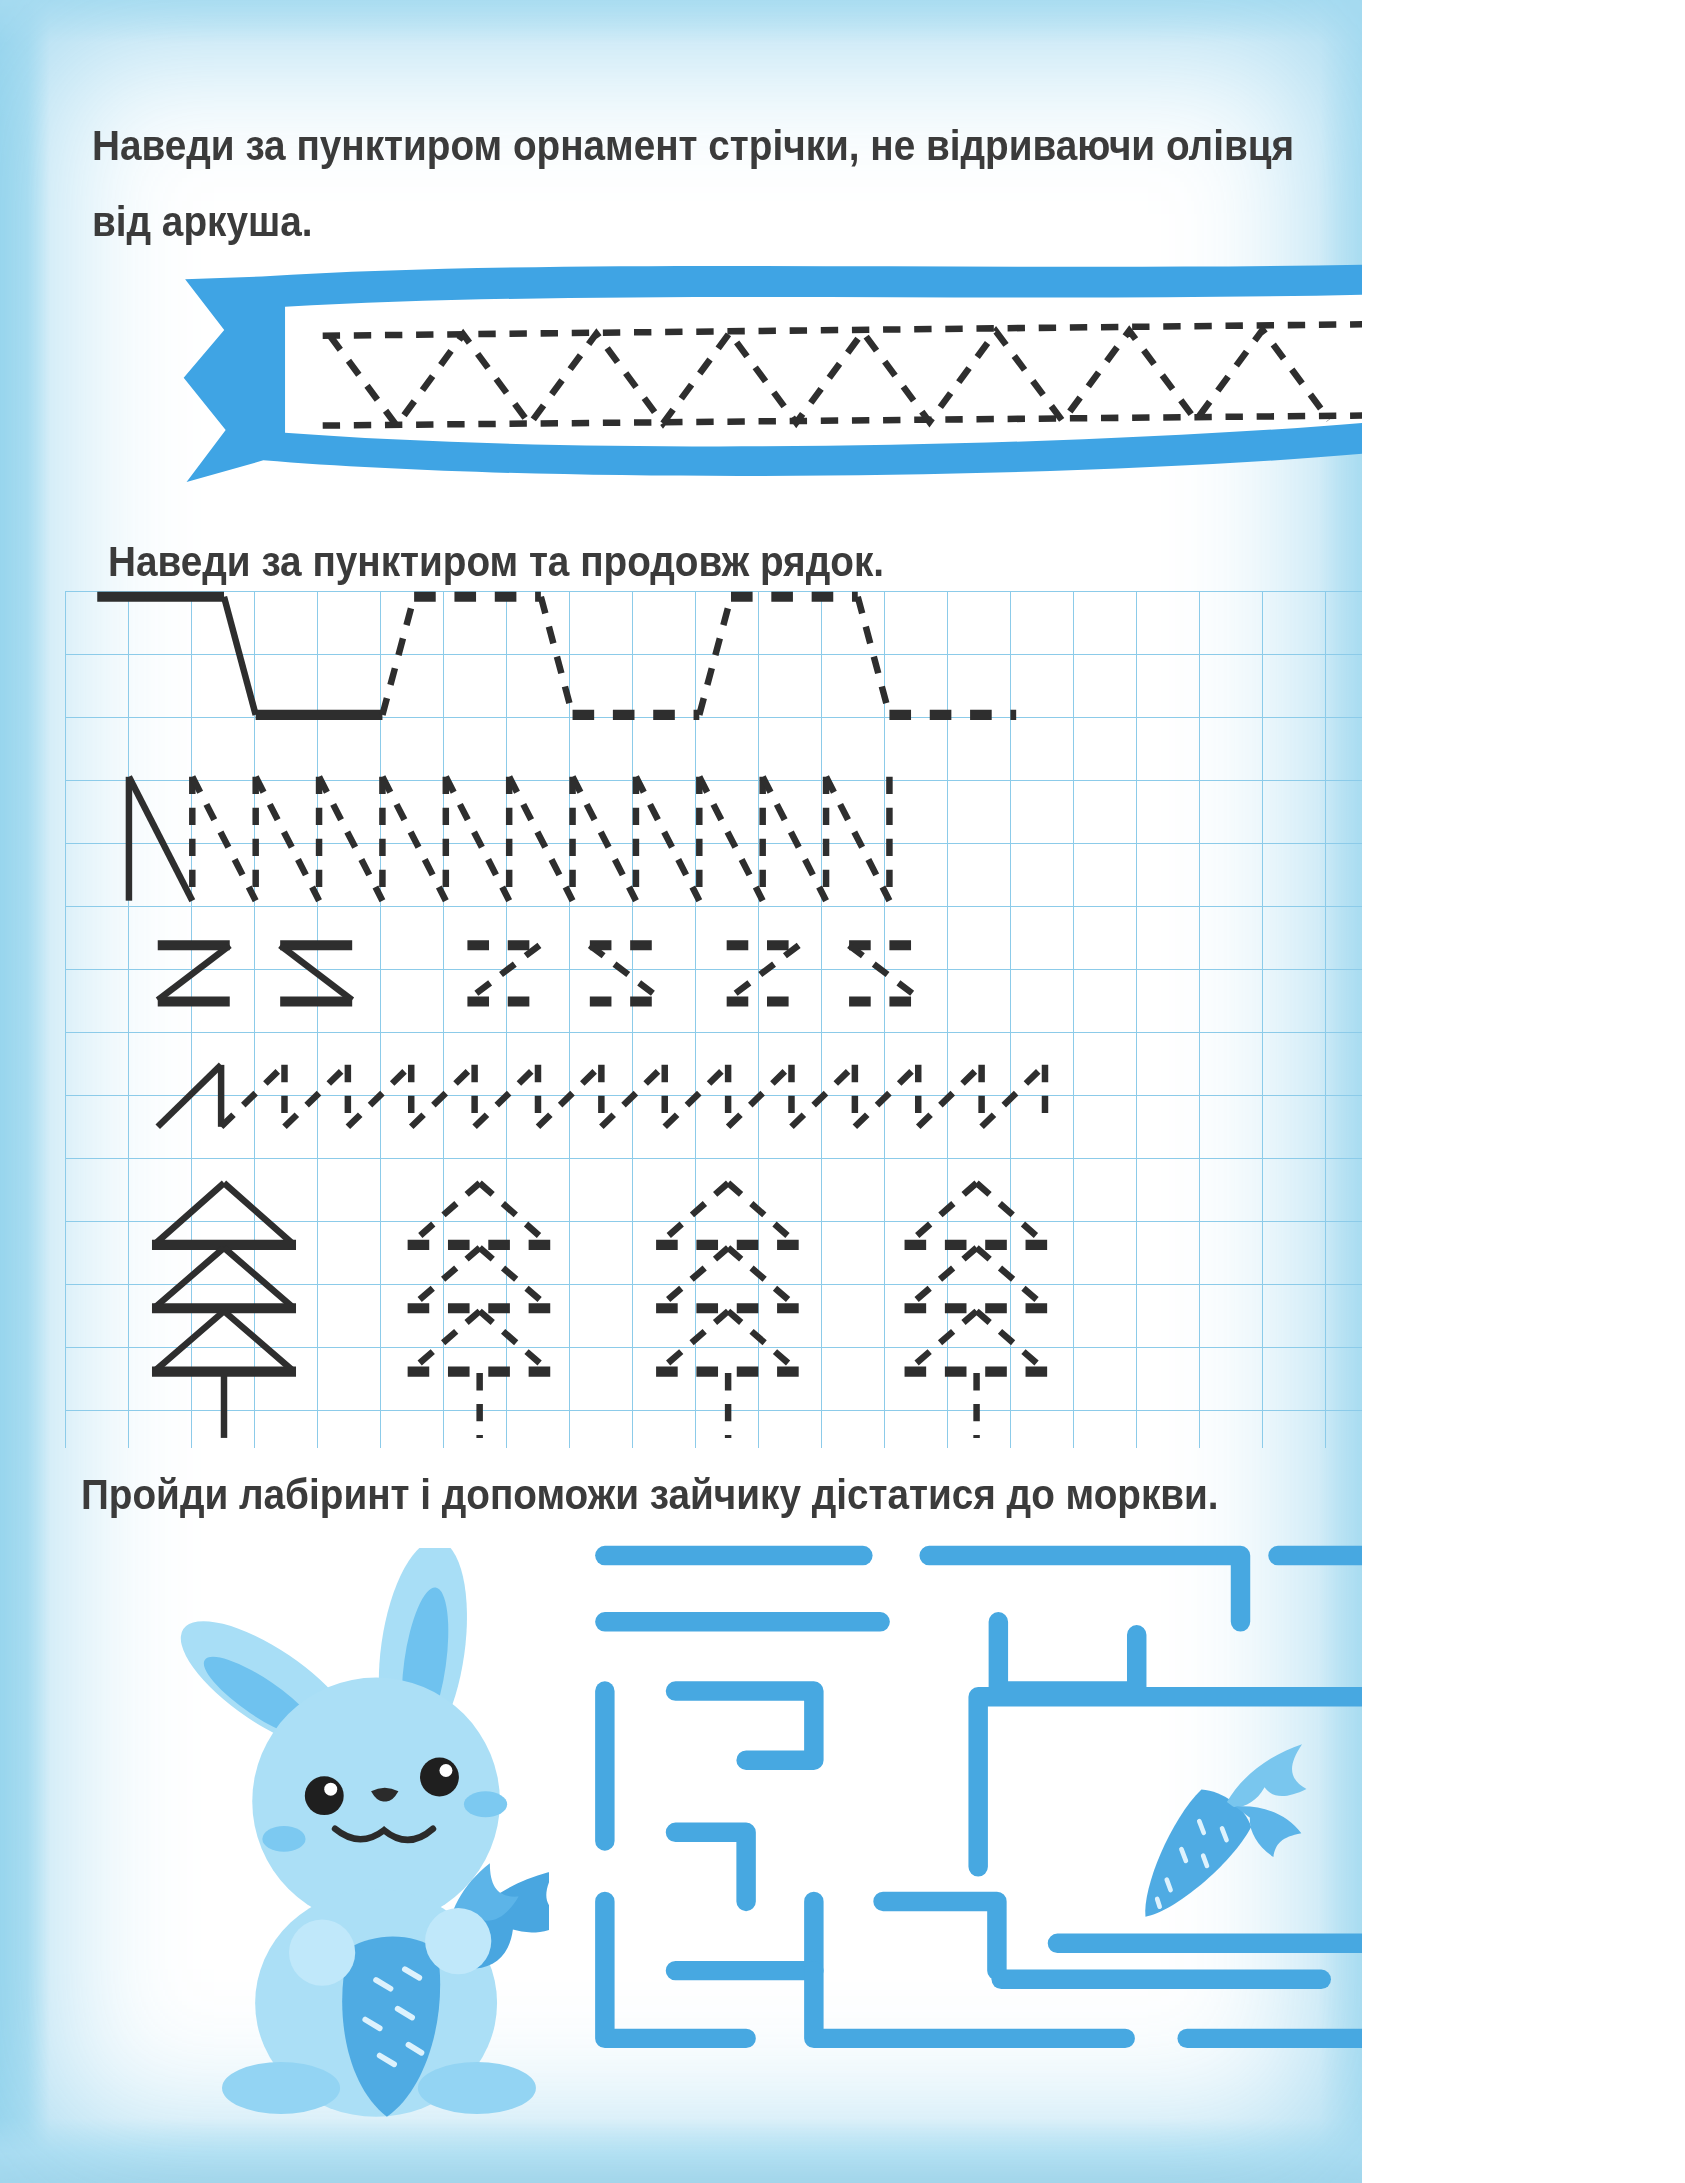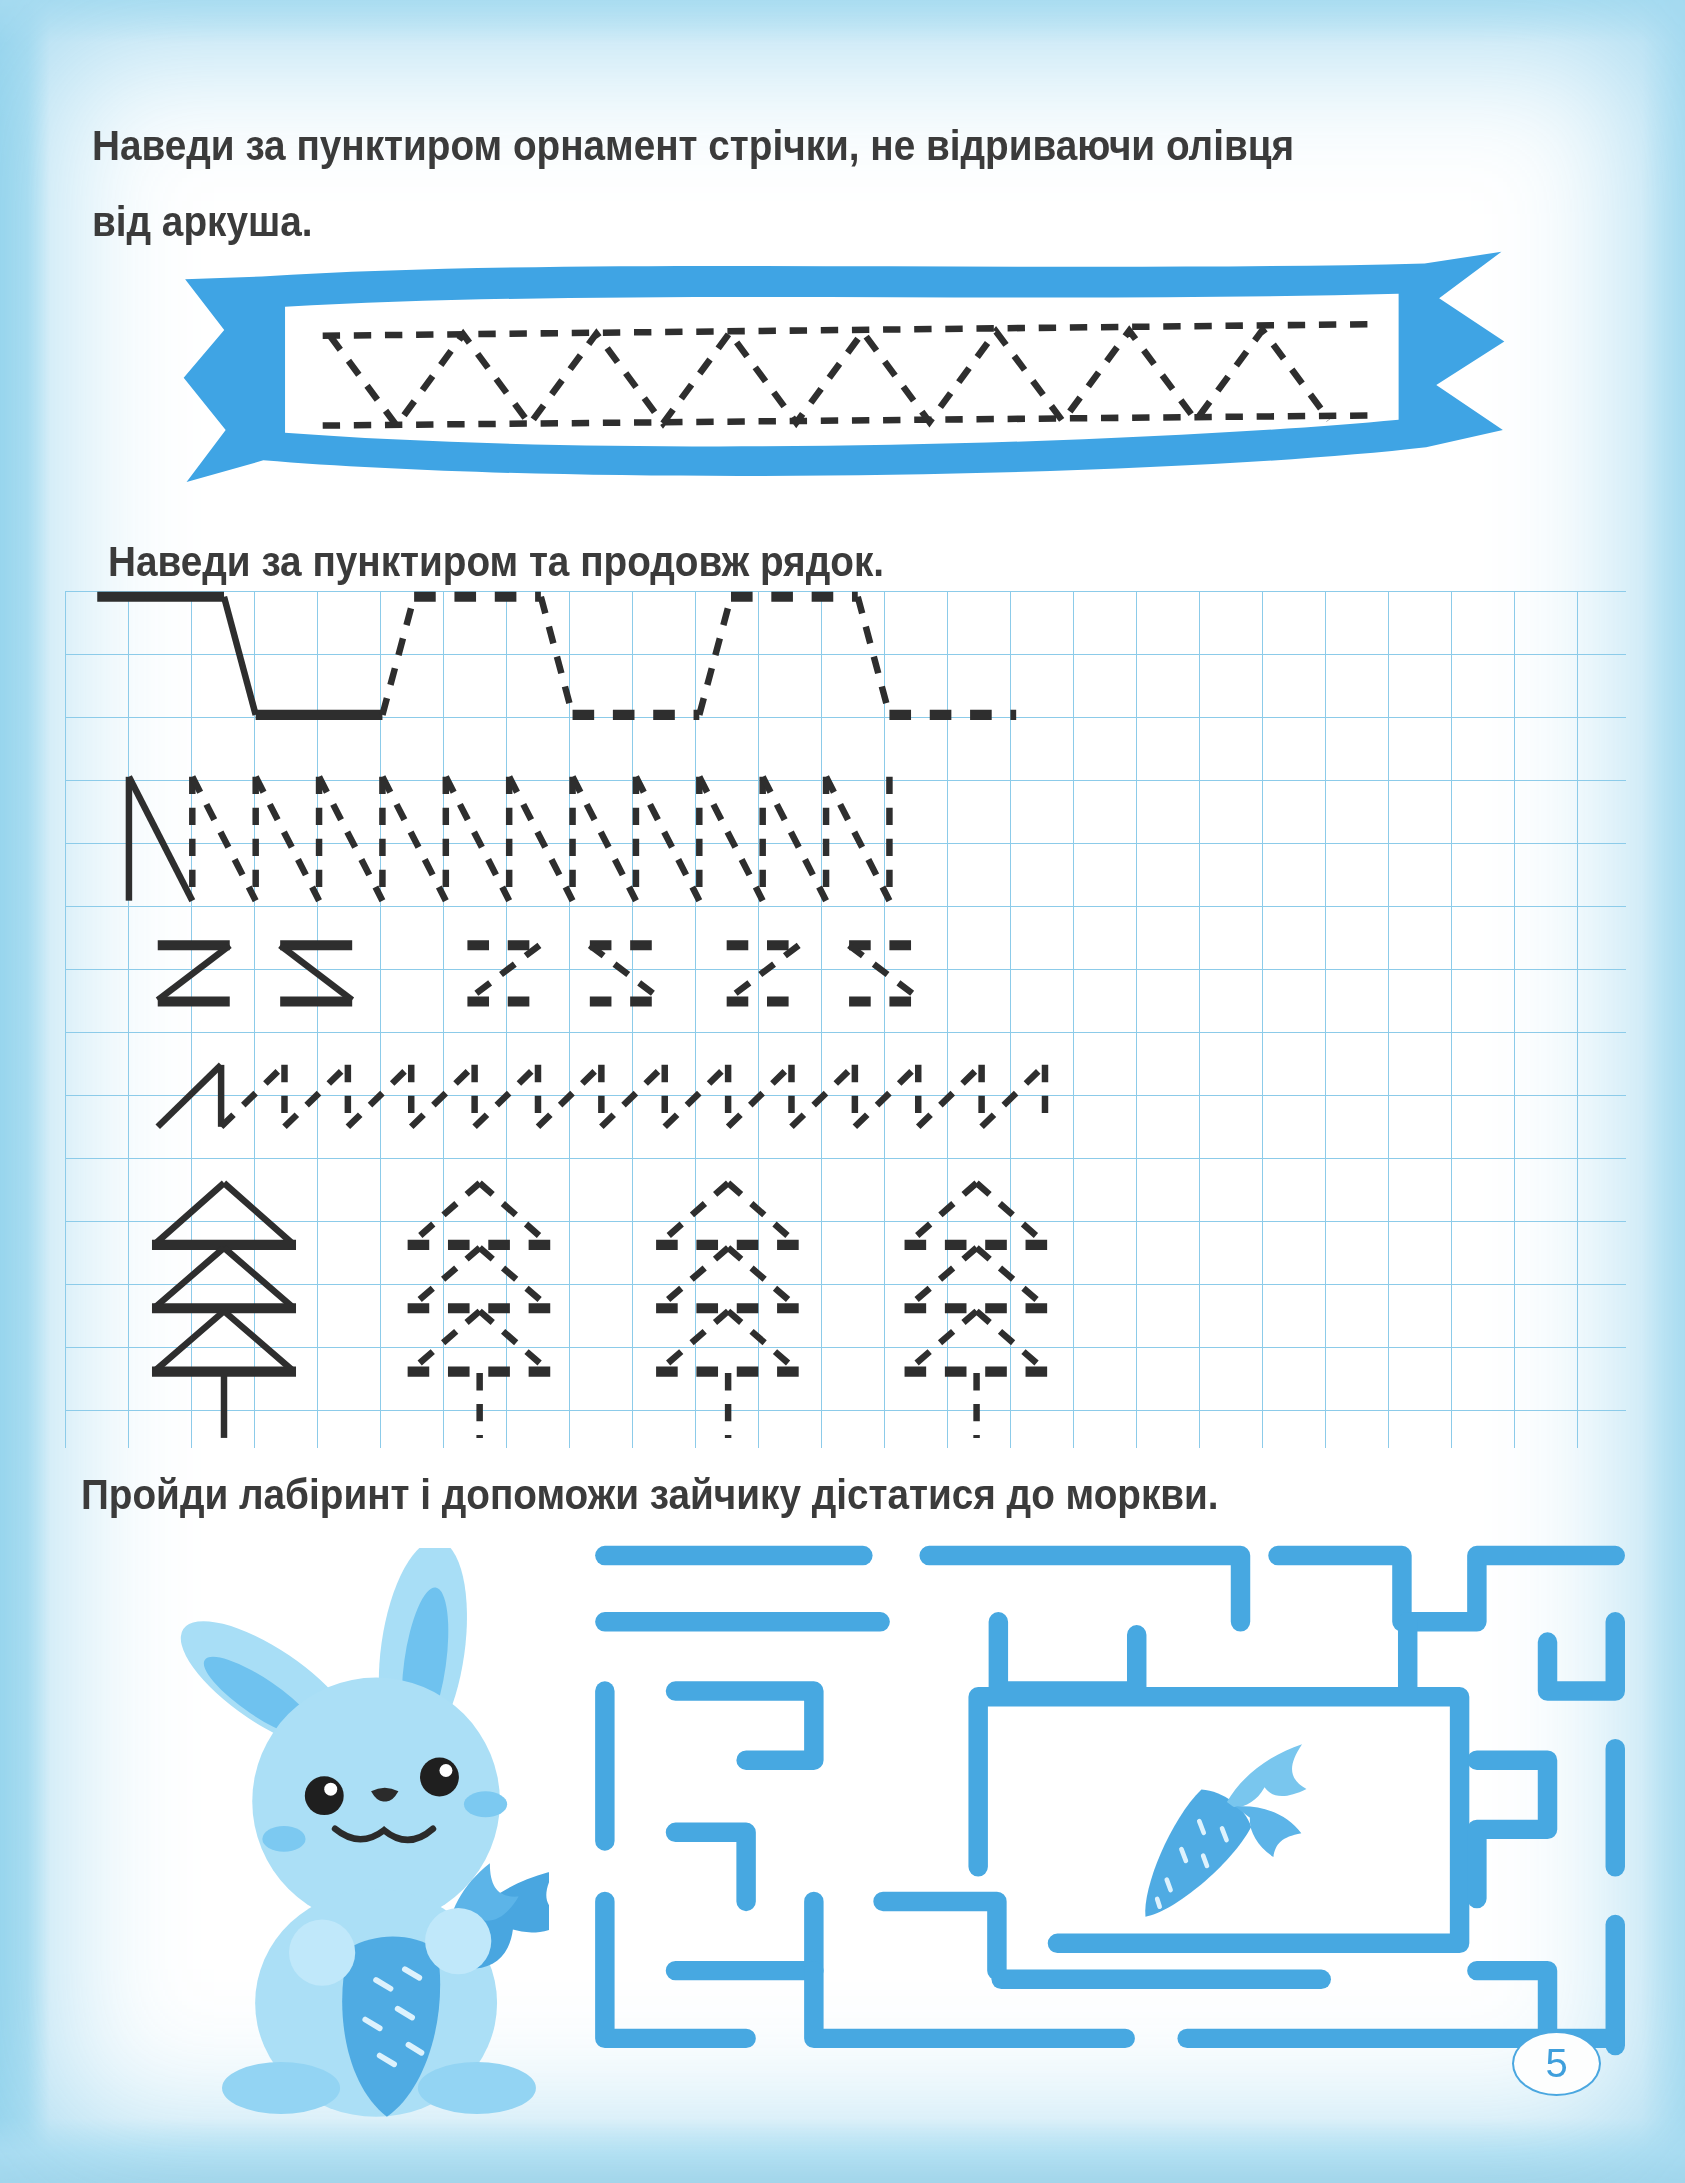--- a/index.html
+++ b/index.html
@@ -1,17 +1,17 @@
 <!DOCTYPE html>
 <html style="font-size:11.5px"><head>
 <meta charset="utf-8">
 <style>
   html,body{margin:0;padding:0;}
   #screen{
-    position:relative; width:1685px; height:2183px; overflow:hidden;
+    position:relative; width:1362px; height:2183px; overflow:hidden;
     background:#ffffff; font-family:"Liberation Sans", sans-serif;
   }
   .vignette{position:absolute; inset:0; pointer-events:none;
     box-shadow: inset 0 0 137px 50px rgba(158,214,238,.85);}
   .edge-left{position:absolute; left:0; top:0; bottom:0; width:50px;
     background:linear-gradient(90deg,#8fd4ea 0%,#b5e4f3 55%,rgba(205,238,249,0) 100%);}
   .edge-bottom{position:absolute; left:0; right:0; bottom:0; height:65px;
     background:linear-gradient(0deg,#add5e2 0%,#c9ecf7 45%,rgba(205,238,249,0) 100%);}
   .edge-top{position:absolute; left:0; right:0; top:0; height:43px;
     background:linear-gradient(180deg,#bfe8f4 0%,rgba(205,238,249,0) 100%);}

